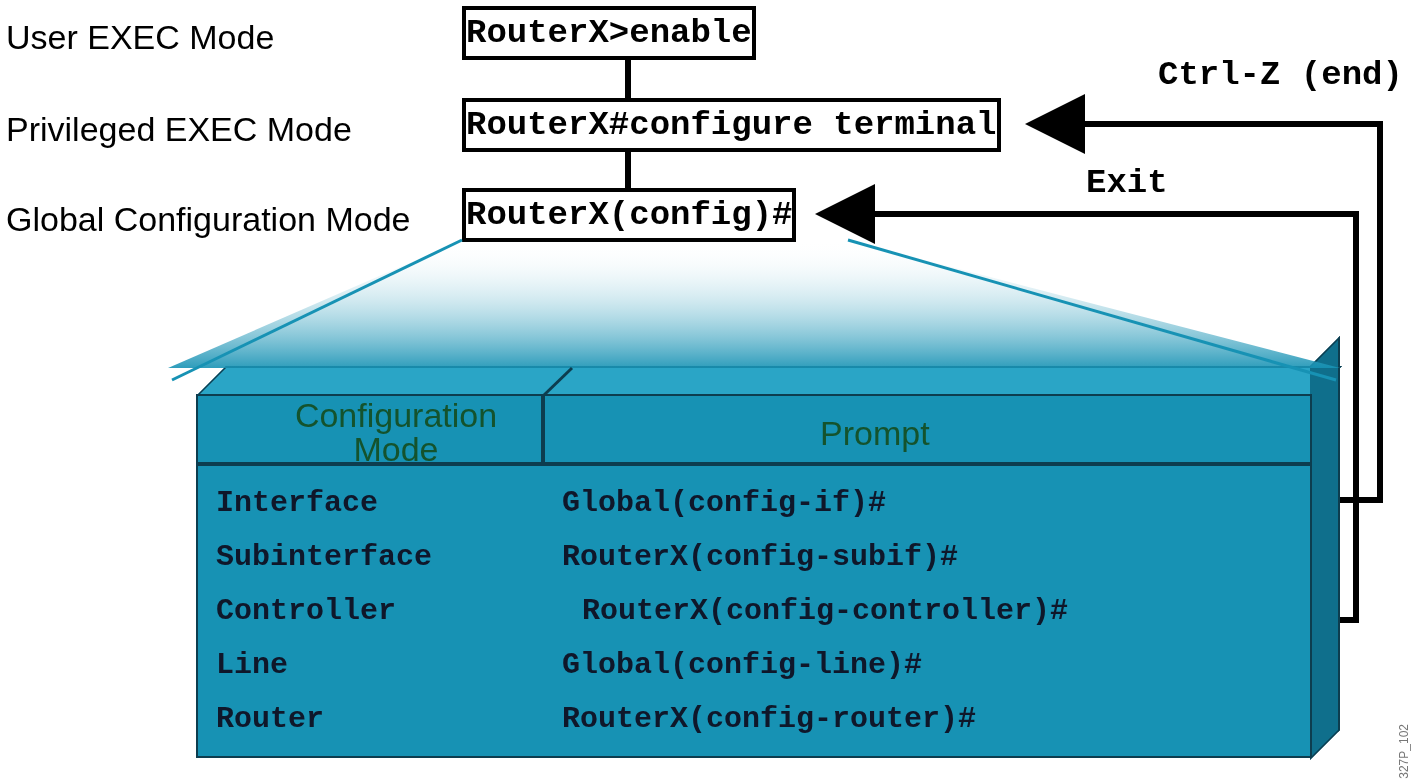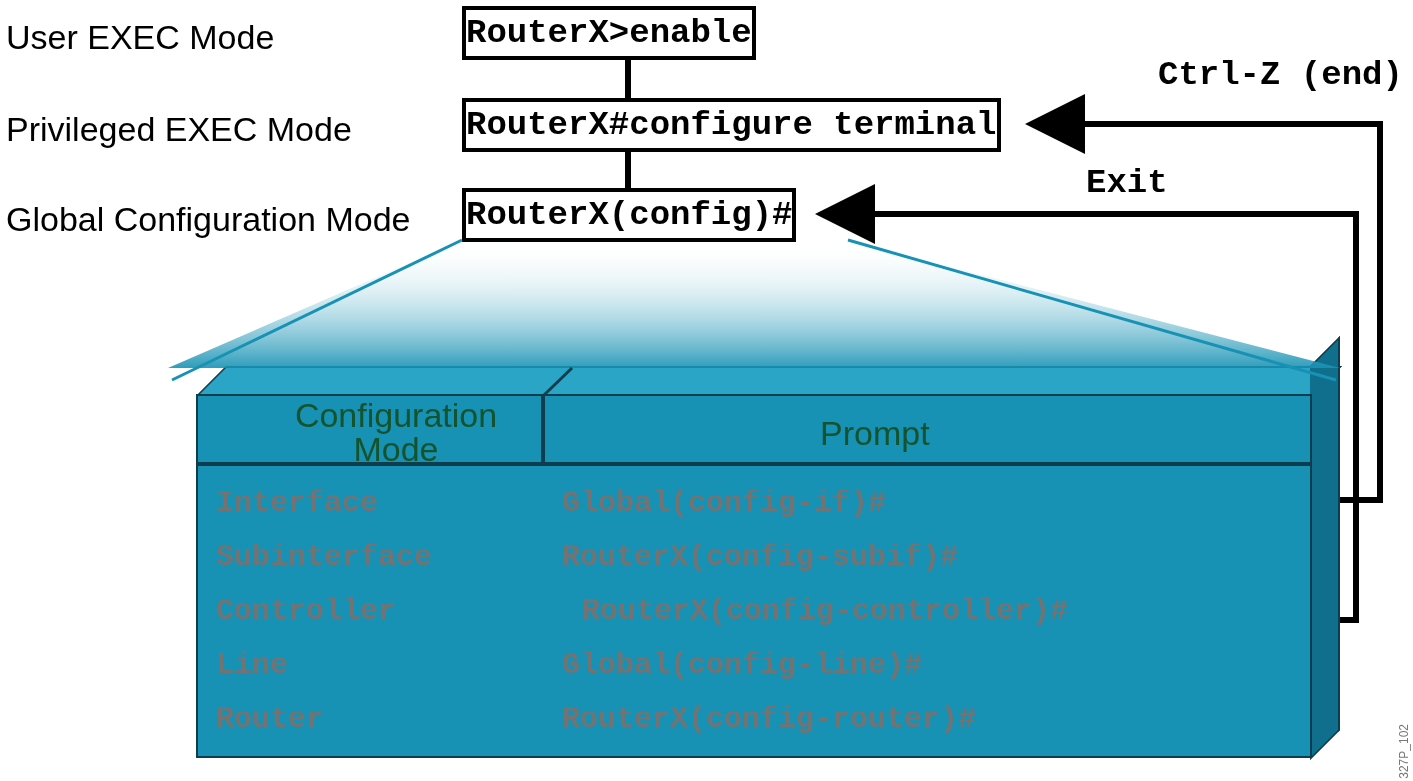--- a/index.html
+++ b/index.html
@@ -77,21 +77,21 @@
   }
   .col-sep{
     position:absolute;
     left:541px; top:394px;
     width:0; height:70px;
     border-left:4px solid #0d3d4f;
   }
   
   .trow{
     position:absolute;
-    color:#737373;
+    color:#0f172a;
     font-size:30px;
     font-family:"Courier New",Courier,monospace;
     font-weight:bold;
     white-space:nowrap;
   }
   
   .sideid{
     position:absolute;
     right:2px; bottom:2px;
     font-size:12px;

